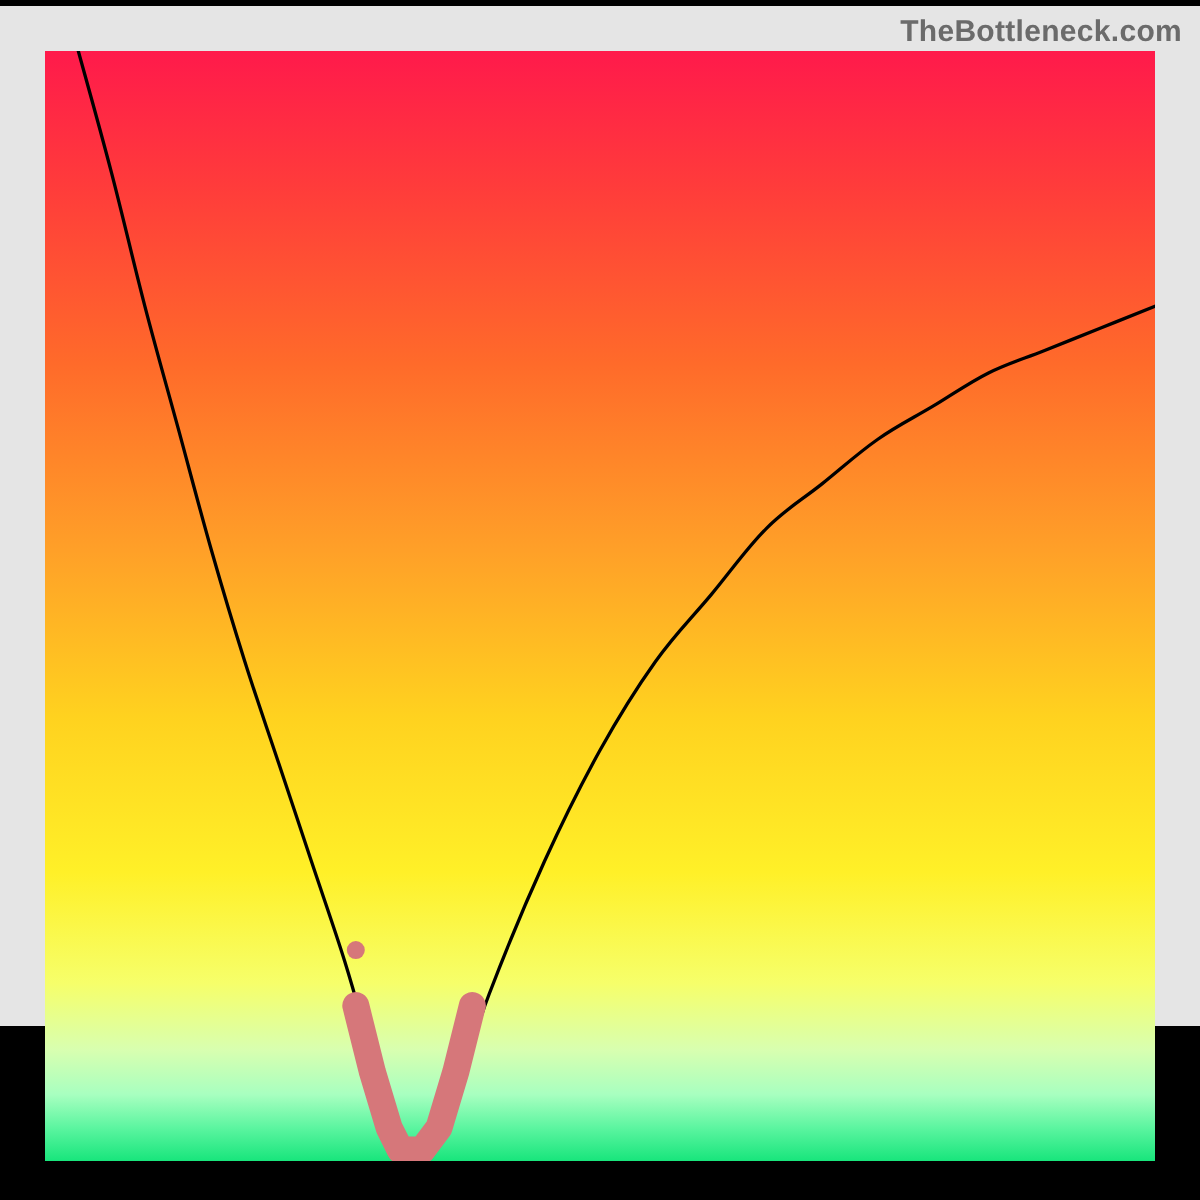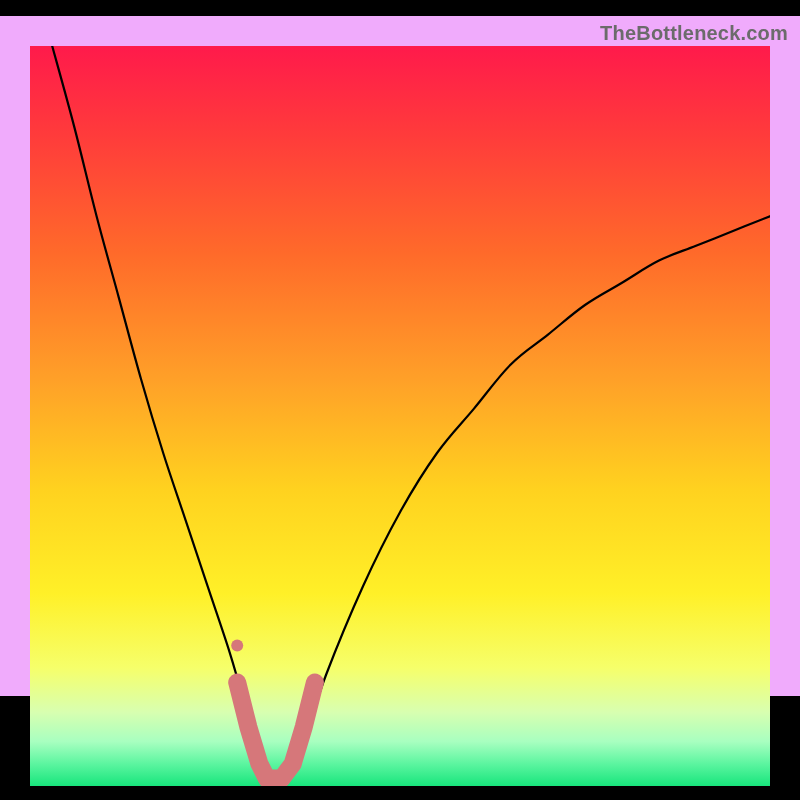--- a/index.html
+++ b/index.html
@@ -6,23 +6,23 @@
     margin: 0;
     padding: 0;
     width: 800px;
     height: 800px;
     background: #000;
     font-family: Arial, Helvetica, sans-serif;
     overflow: hidden;
   }
   .frame {
     position: absolute;
-    left: 0; top: 16px;
+    left: 0; top: 4px;
     width: 800px; height: 680px;
-    background: #f0abfc;
+    background: #e5e5e5;
   }
   .plot-area {
     position: absolute;
     left: 30px;
     top: 30px;
     width: 740px;
     height: 740px;
     overflow: hidden;
   }
   .watermark {

